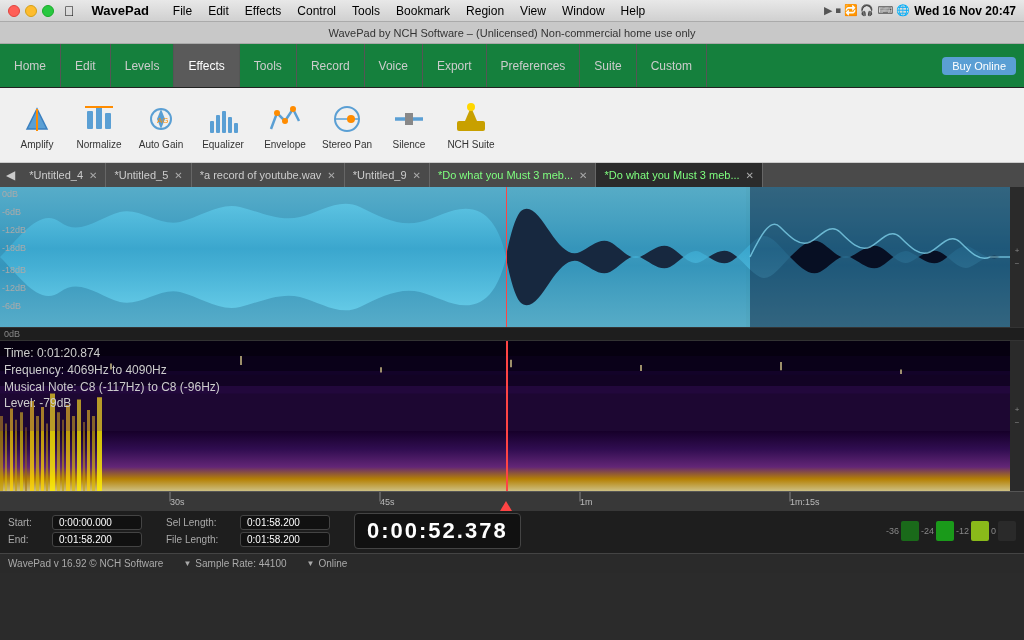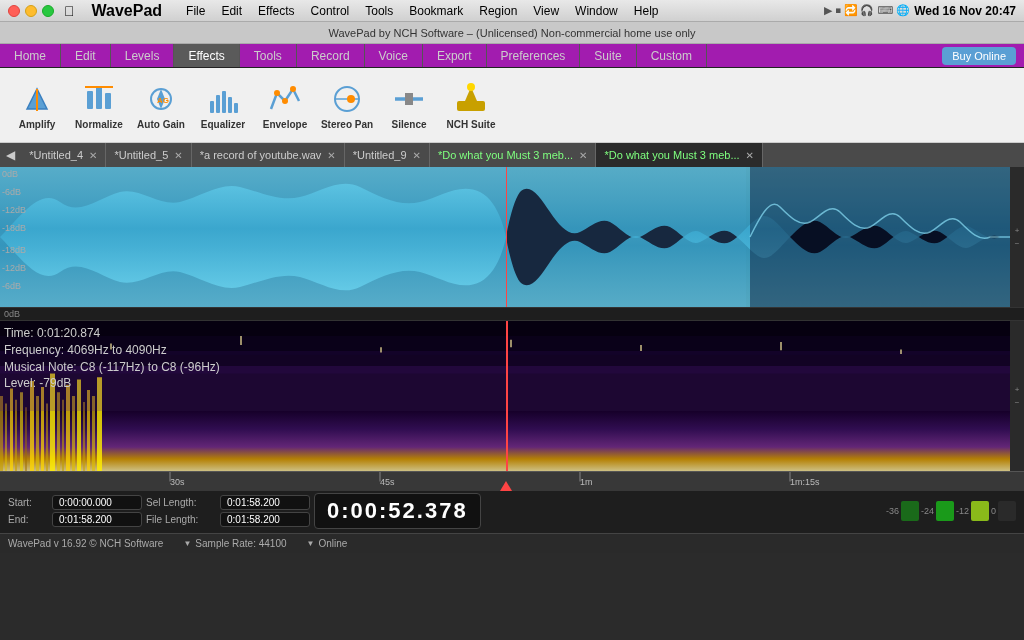--- a/index.html
+++ b/index.html
@@ -9,21 +9,21 @@
     #menubar {
       height: 22px;
       background: linear-gradient(to bottom, #e8e8e8, #d0d0d0);
       display: flex;
       align-items: center;
       padding: 0 8px;
       gap: 2px;
       border-bottom: 1px solid #aaa;
     }
     #menubar .apple { color: #000; font-size: 14px; margin-right: 8px; }
-    #menubar .app-name { font-weight: bold; font-size: 16px; color: #000; margin-right: 8px; }
+    #menubar .app-name { font-weight: bold; font-size: 13px; color: #000; margin-right: 8px; }
     .menu-item {
       font-size: 12px;
       color: #000;
       padding: 1px 7px;
       cursor: pointer;
       border-radius: 3px;
     }
     .menu-right {
       margin-left: auto;
       display: flex;
@@ -46,22 +46,22 @@
       display: flex;
       align-items: center;
       justify-content: center;
       font-size: 11px;
       color: #333;
       border-bottom: 1px solid #aaa;
     }
 
     
     #tabbar {
-      height: 24px;
-      background: #a21caf;
+      height: 44px;
+      background: #15803d;
       display: flex;
       align-items: stretch;
       border-bottom: 1px solid #222;
     }
     .tab-item {
       padding: 0 14px;
       display: flex;
       align-items: center;
       font-size: 12px;
       color: #ccc;
@@ -97,21 +97,20 @@
       align-items: center;
       justify-content: center;
       width: 58px;
       height: 65px;
       cursor: pointer;
       border-radius: 4px;
       font-size: 10px;
       color: #333;
       gap: 2px;
       border: 1px solid transparent;
-      font-weight: bold;
     }
     .tool-icon { width: 36px; height: 36px; display: flex; align-items: center; justify-content: center; }
 
     
     #doctabs {
       height: 24px;
       background: #4a4a4a;
       display: flex;
       align-items: stretch;
       overflow: hidden;
@@ -689,21 +688,21 @@
   <div style="margin-left:auto; display:flex; gap:3px; align-items:center;">
     <span style="font-size:16px; cursor:pointer; color:#aaa;">🔍</span>
     <span style="font-size:10px; color:#aaa;">−</span>
     <input type="range" min="0" max="100" value="50" style="width: 50px; height: 12px;">
     <span style="font-size:10px; color:#aaa;">+</span>
     <span style="font-size:16px; cursor:pointer; color:#aaa;">🔍</span>
     <div class="transport-btn" style="width:18px; font-size:10px;">⊞</div>
   </div>
 </div>
 
-<div id="statusbar" style="height:46px; background:#1e1e1e; display:flex; align-items:center; padding:17px 8px; gap:4px; border-top:1px solid #444;">
+<div id="statusbar" style="height:46px; background:#1e1e1e; display:flex; align-items:center; padding:17px 8px; gap:24px; border-top:1px solid #444;">
 
   <div class="time-field-group">
     <div class="time-row">
       <span class="time-label">Start:</span>
       <span class="time-value">0:00:00.000</span>
     </div>
     <div class="time-row">
       <span class="time-label">End:</span>
       <span class="time-value">0:01:58.200</span>
     </div>

